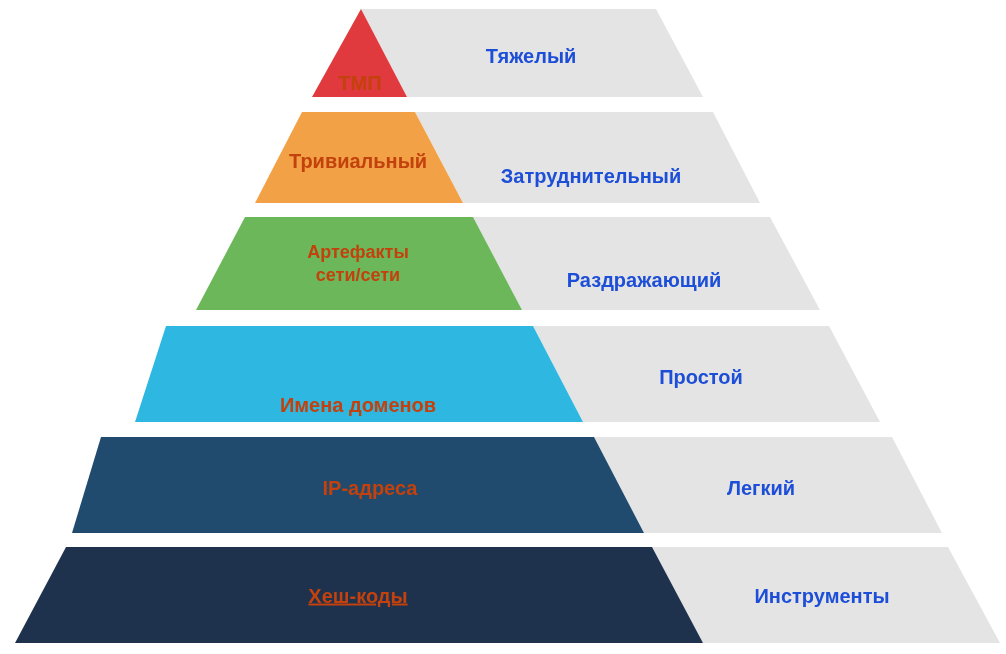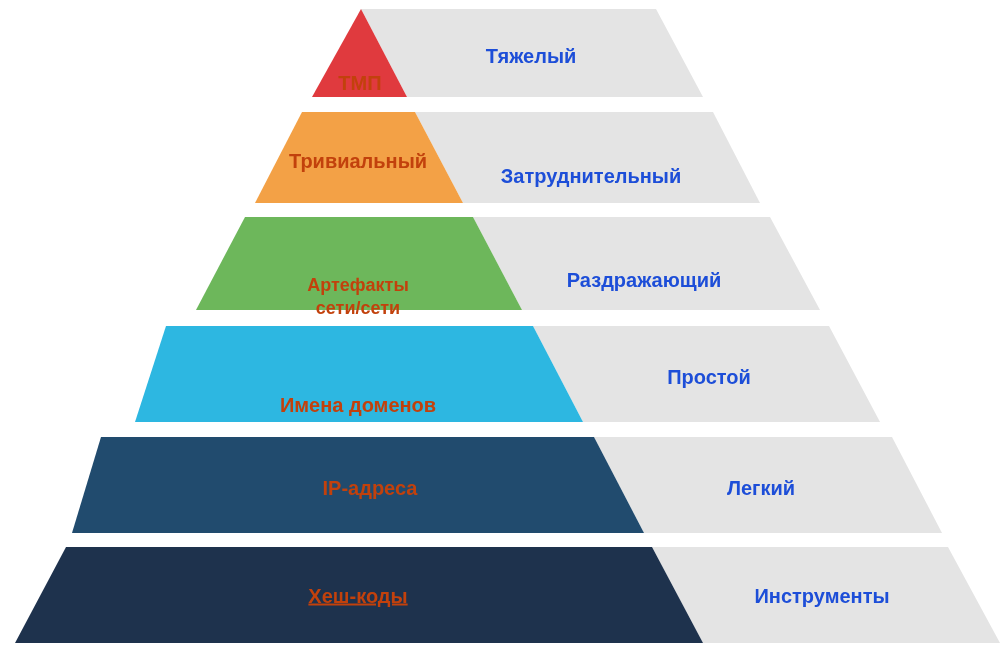--- a/index.html
+++ b/index.html
@@ -31,26 +31,26 @@
 
   <polygon points="594,437 892,437 942,533 644,533" fill="#E4E4E4"></polygon>
   <polygon class="tier-fill" points="101,437 594,437 644,533 72,533" fill="#214B6E"></polygon>
 
   <polygon points="652,547 948,547 1000,643 703,643" fill="#E4E4E4"></polygon>
   <polygon class="tier-fill" points="66,547 652,547 703,643 15,643" fill="#1E324D"></polygon>
 </svg>
 
 <div class="lbl left" style="left:360px; top:83px;">ТМП</div>
 <div class="lbl left" style="left:358px; top:161px;">Тривиальный</div>
-<div class="lbl left small" style="left:358px; top:263px;margin-top:33px;">
+<div class="lbl left small" style="left:358px; top:263px;">
   <div>Артефакты</div>
   <div>сети/сети</div>
 </div>
 <div class="lbl left" style="left:358px; top:377px;margin-top:28px;">Имена доменов</div>
 <div class="lbl left" style="left:358px; top:488px;margin-left:12px;">IP-адреса</div>
 <div class="lbl left" style="left:358px; top:596px;text-decoration:underline;">Хеш-коды</div>
 
 <div class="lbl right" style="left:531px; top:56px;">Тяжелый</div>
 <div class="lbl right" style="left:591px; top:176px;">Затруднительный</div>
 <div class="lbl right" style="left:644px; top:280px;">Раздражающий</div>
-<div class="lbl right" style="left:701px; top:377px;margin-left:8px;">Простой</div>
+<div class="lbl right" style="left:701px; top:377px;">Простой</div>
 <div class="lbl right" style="left:761px; top:488px;">Легкий</div>
 <div class="lbl right" style="left:822px; top:596px;">Инструменты</div>
 
 </body></html>

